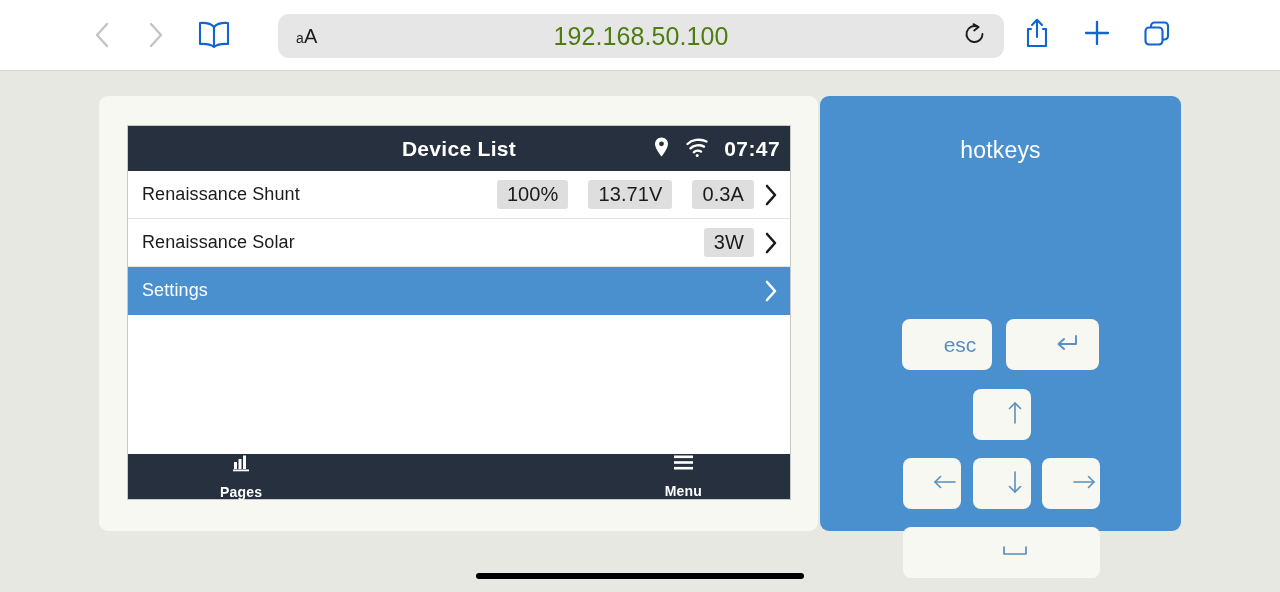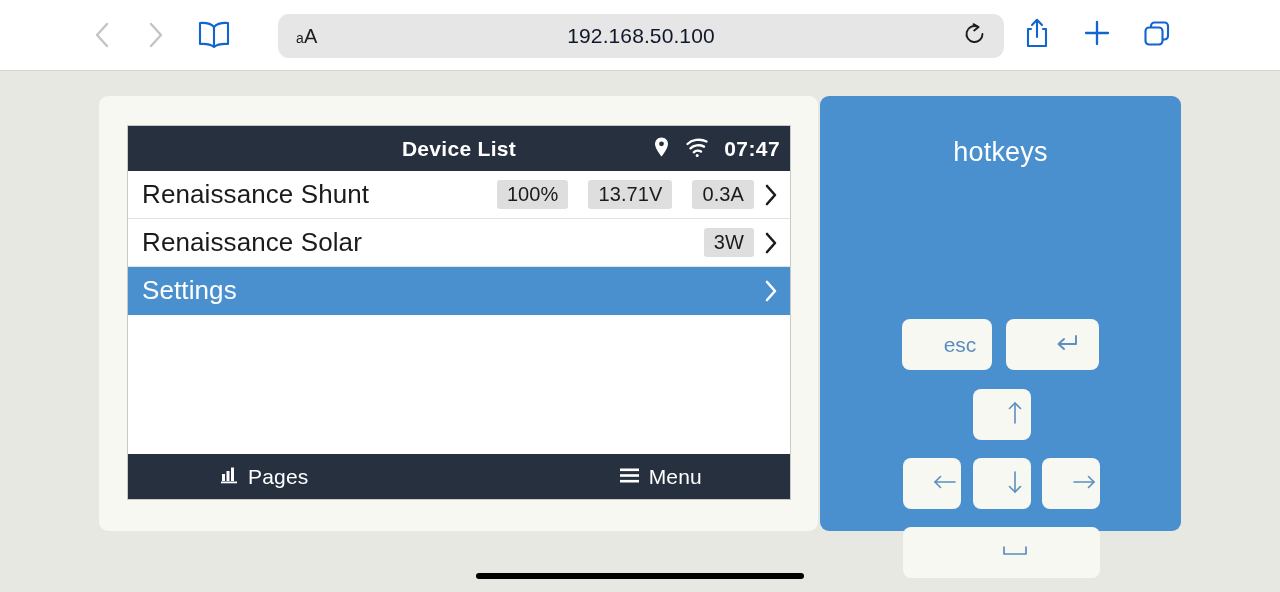--- a/index.html
+++ b/index.html
@@ -61,22 +61,22 @@
     align-items: baseline;
     color: #1d1d1f;
     letter-spacing: .2px;
   }
   .aa-small { font-size: 14px; }
   .aa-large { font-size: 20px; }
 
   .url-text {
     width: 100%;
     text-align: center;
-    font-size: 21px;
-    color: #0f172a;
+    font-size: 25px;
+    color: #4d7c0f;
     letter-spacing: .1px;
   }
 
   .reload-btn {
     position: absolute;
     right: 14px;
     width: 30px; height: 30px;
     display: flex; align-items: center; justify-content: center;
   }
 
@@ -166,21 +166,21 @@
     padding: 0 11px 0 14px;
     border-bottom: 1px solid #e3e3e3;
     flex: 0 0 auto;
   }
   .dev-row.selected {
     background: #4a90ce;
     border-bottom: 1px solid #4a90ce;
     gap: 44px;
   }
   .row-label {
-    font-size: 26px;
+    font-size: 18px;
     color: #1b1b1b;
     flex: 1 1 auto;
     letter-spacing: .1px;
   }
   .dev-row.selected .row-label { color: #ffffff; }
 
   .badges {
     display: flex;
     align-items: center;
     gap: 20px;
@@ -211,43 +211,44 @@
     background: #26303f;
     display: flex;
     align-items: center;
     flex: 0 0 auto;
   }
   .footer-btn {
     display: flex;
     align-items: center;
     gap: 9px;
     color: #ffffff;
-    font-size: 21px;
-    font-weight: normal;
+    font-size: 14px;
+    font-weight: bold;
     letter-spacing: .2px;
+    flex-direction: column;
   }
   .footer-pages { margin-left: 92px; }
   .footer-menu  { margin-left: auto; margin-right: 88px; }
 
   
   .hotkeys {
     position: absolute;
     left: 820px; top: 25px;
     width: 361px;
     height: 435px;
     background: #4a90ce;
     border-radius: 9px;
   }
   .hotkeys-title {
     position: absolute;
     top: 41px;
     width: 100%;
     text-align: center;
     color: #ffffff;
-    font-size: 27px;
+    font-size: 23px;
     letter-spacing: .2px;
   }
   .key {
     position: absolute;
     background: #f8f8f3;
     border-radius: 8px;
     display: flex;
     align-items: center;
     justify-content: center;
     color: #5a8fc0;

